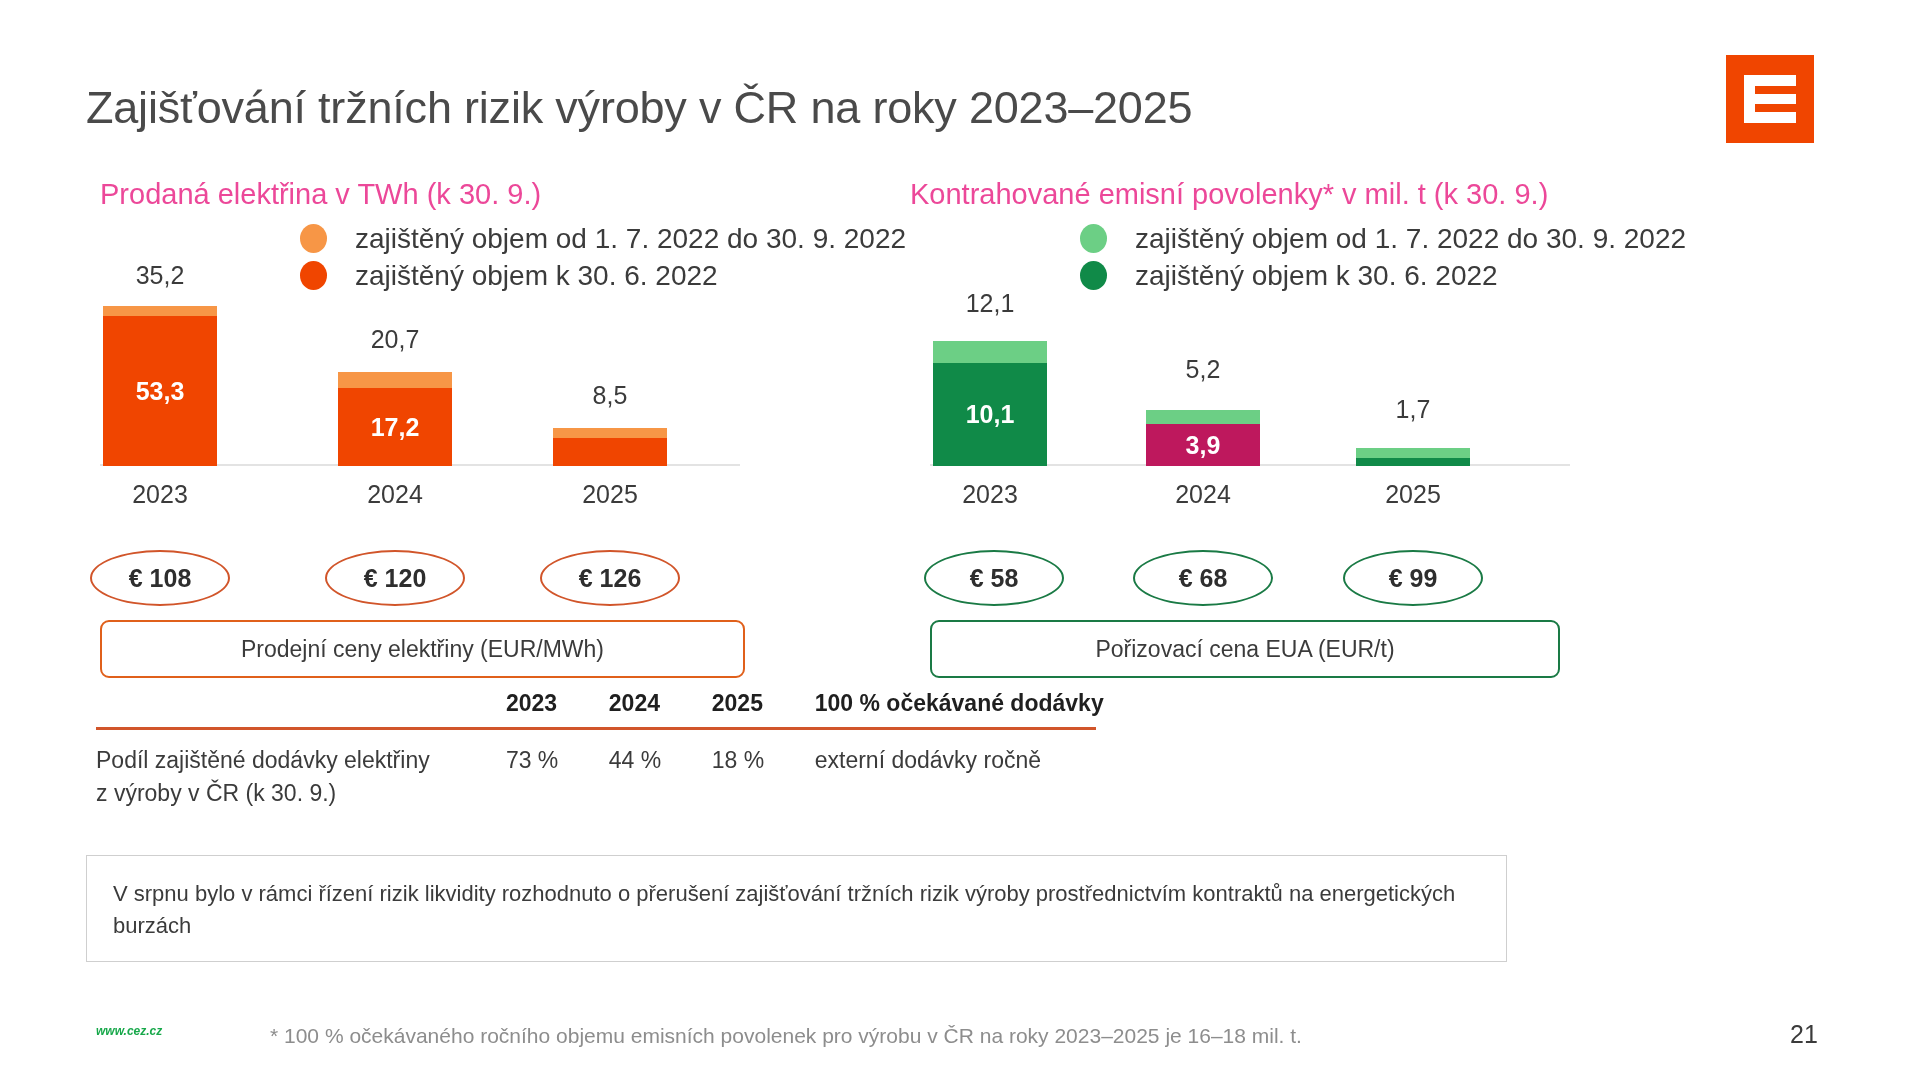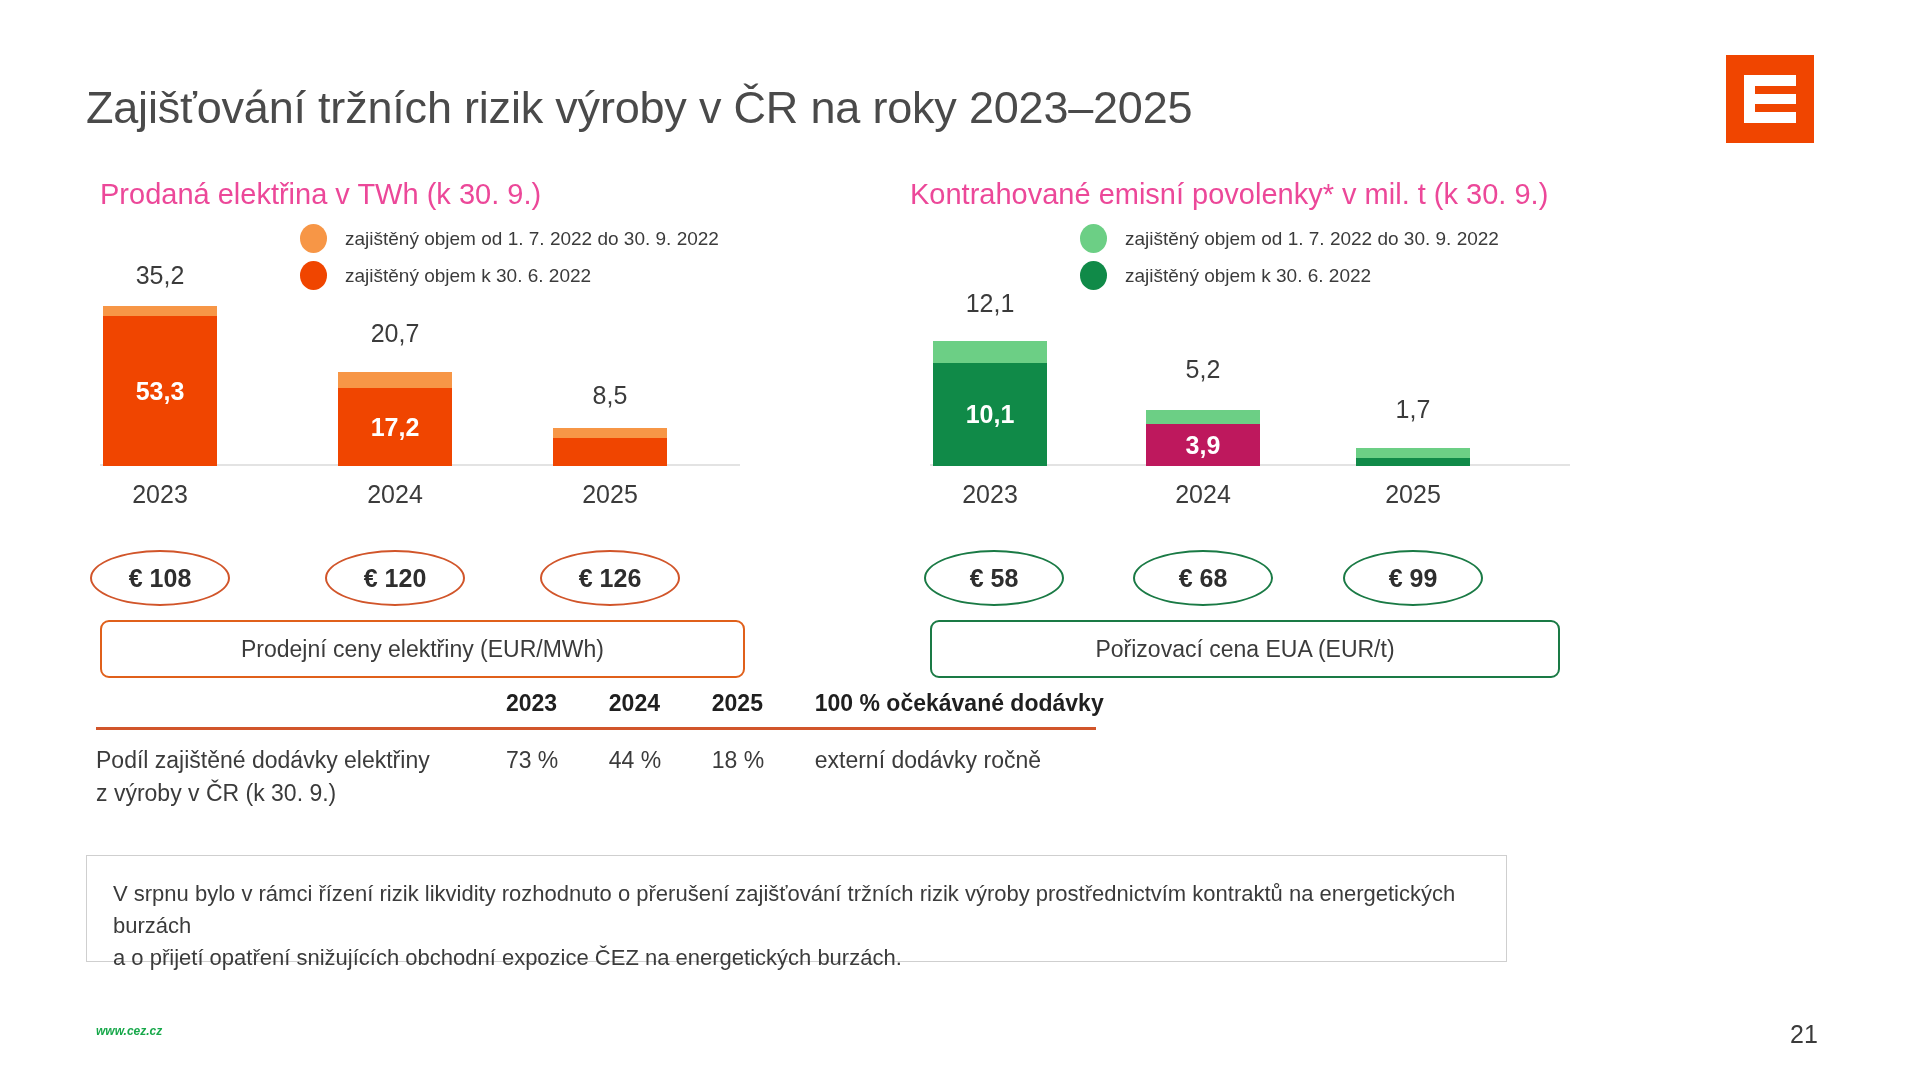--- a/index.html
+++ b/index.html
@@ -82,22 +82,22 @@
     align-items: center;
     height: 37px;
   }
   .legend-dot {
     width: 27px;
     height: 29px;
     border-radius: 50%;
     flex: none;
   }
   .legend-label {
-    margin-left: 18px;
-    font-size: 19px;
+    margin-left: 28px;
+    font-size: 28px;
     color: #3b3b3b;
     white-space: nowrap;
   }
 
   
   .plot {
     position: absolute;
     left: 0;
     top: 90px;
     width: 700px;
@@ -304,21 +304,21 @@
         <div class="bar-stack">
           <div class="seg-top" style="height:10px;background:#f79646"></div>
           <div class="seg-bottom" style="height:150px;background:#f04500">
             <span class="seg-value">53,3</span>
           </div>
         </div>
         <div class="bar-year">2023</div>
       </div>
 
       <div class="bar-group" style="left:235px">
-        <div class="bar-total" style="bottom:118px">20,7</div>
+        <div class="bar-total" style="bottom:112px">20,7</div>
         <div class="bar-stack">
           <div class="seg-top" style="height:16px;background:#f79646"></div>
           <div class="seg-bottom" style="height:78px;background:#f04500">
             <span class="seg-value">17,2</span>
           </div>
         </div>
         <div class="bar-year">2024</div>
       </div>
 
       <div class="bar-group" style="left:450px">
@@ -420,19 +420,19 @@
       <div class="c-y">44 %</div>
       <div class="c-y">18 %</div>
       <div class="c-note">
         <div>externí dodávky ročně</div>
       </div>
     </div>
   </div>
 
   <div id="note-box">
     <p>V srpnu bylo v rámci řízení rizik likvidity rozhodnuto o přerušení zajišťování tržních rizik výroby prostřednictvím kontraktů na energetických burzách</p>
-    <p>a o přijetí opatření snižujících obchodní expozice ČEZ na energetických burzách.</p>
   </div>
 
   <div id="footer-url">www.cez.cz</div>
+  <div id="footer-note">* 100 % očekávaného ročního objemu emisních povolenek pro výrobu v ČR na roky 2023–2025 je 16–18 mil. t.</div>
   <div id="page-number">21</div>
 
 </div>
 
 </body></html>

